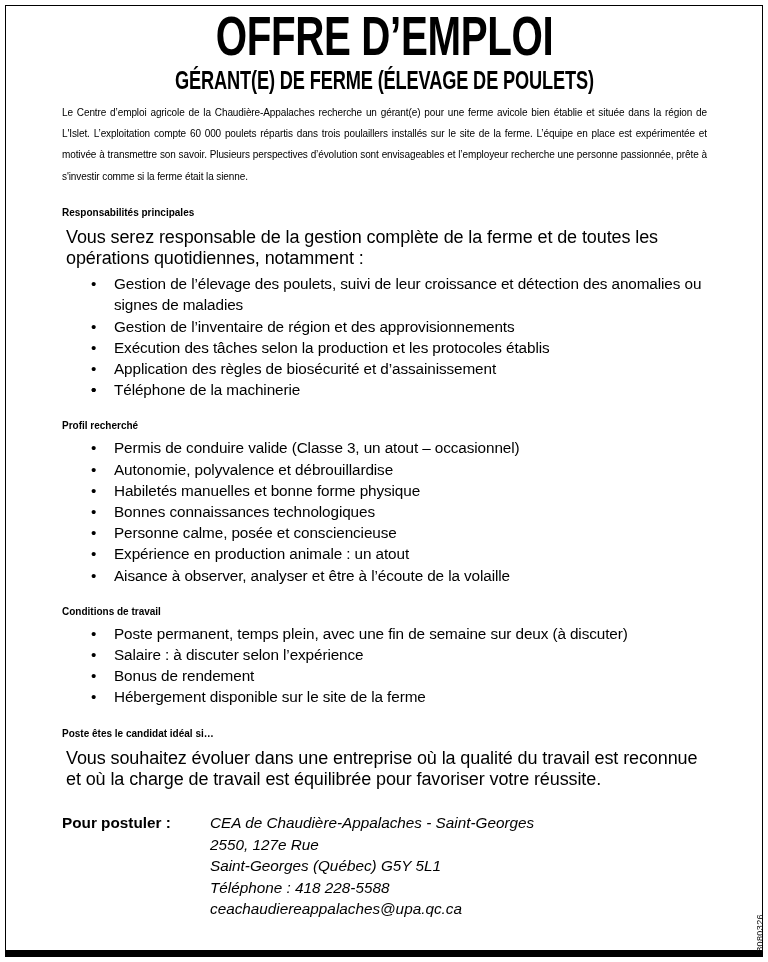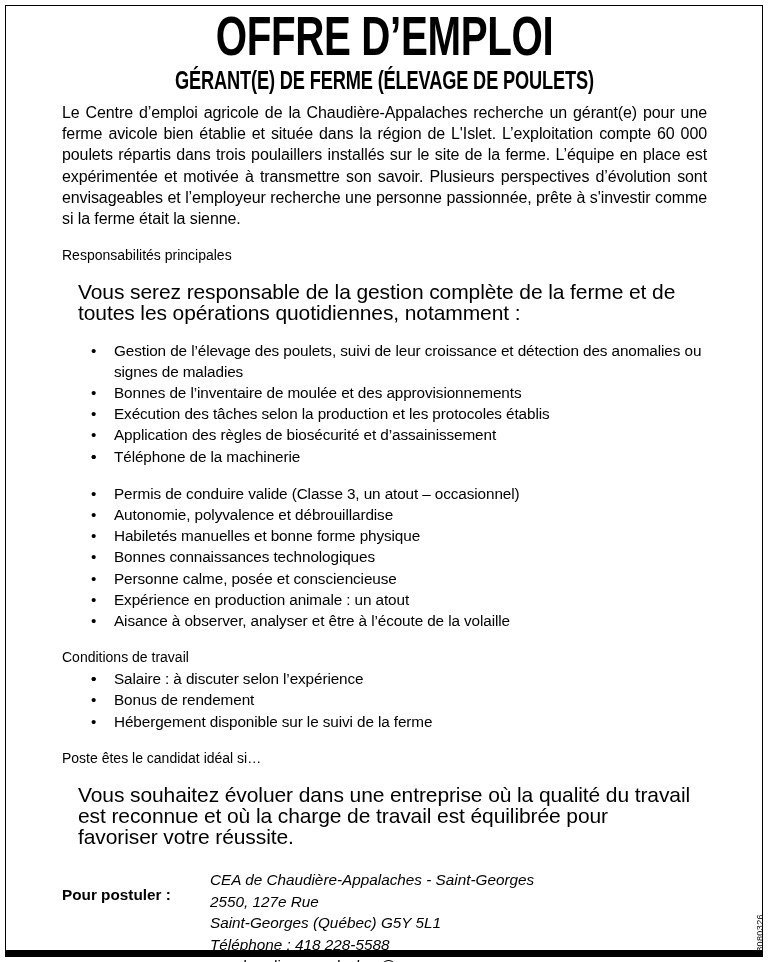--- a/index.html
+++ b/index.html
@@ -75,40 +75,40 @@
     line-height: 28px;
     letter-spacing: -0.2px;
     transform: scaleX(0.70);
     transform-origin: center center;
     white-space: nowrap;
     margin: 2px 0 0 0;
   }
 
   
   .intro {
-    font-size: 16px;
+    font-size: 10px;
     line-height: 21.2px;
     text-align: justify;
     margin: 8px 0 0 0;
     letter-spacing: -0.1px;
   }
 
   .section {
     margin-top: 16px;
   }
   .section-head {
-    font-size: 14px;
-    font-weight: normal;
+    font-size: 10px;
+    font-weight: bold;
     line-height: 20px;
     margin: 0 0 1px 0;
   }
   .section-lead {
-    font-size: 21px;
-    line-height: 21.2px;
-    margin: 16px;
+    font-size: 18px;
+    line-height: 21.2px;
+    margin: 4px;
     letter-spacing: -0.1px;
   }
   .bullets {
     list-style: none;
     margin: 1px 0 0 0;
     padding: 0;
   }
   .bullets li {
     position: relative;
     font-size: 15.3px;
@@ -133,21 +133,20 @@
     display: flex;
     align-items: flex-start;
     margin-bottom: 0;
   }
   .contact-label {
     width: 148px;
     flex: 0 0 148px;
     font-size: 15.3px;
     font-weight: bold;
     line-height: 21.5px;
-    margin-top: 15px;
   }
   .contact-lines {
     flex: 1 1 auto;
     font-size: 15.3px;
     line-height: 21.5px;
   }
   .contact-lines div {
     white-space: nowrap;
     font-style: italic;
   }
@@ -186,41 +185,42 @@
     <div class="section">
       <div class="section-head">Responsabilités principales</div>
       <p class="section-lead">Vous serez responsable de la gestion complète de la ferme et de toutes les opérations quotidiennes, notamment :</p>
       <ul class="bullets">
         <li>
           <span class="bullet-dot">•</span>
           <span>Gestion de l’élevage des poulets, suivi de leur croissance et détection des anomalies ou signes de maladies</span>
         </li>
         <li>
           <span class="bullet-dot">•</span>
-          <span>Bonnes de l’inventaire de moulée et des approvisionnements</span>
+          <span>Gestion de l’inventaire de région et des approvisionnements</span>
         </li>
         <li>
           <span class="bullet-dot">•</span>
           <span>Exécution des tâches selon la production et les protocoles établis</span>
         </li>
         <li>
           <span class="bullet-dot">•</span>
           <span>Application des règles de biosécurité et d’assainissement</span>
         </li>
         <li>
           <span class="bullet-dot">•</span>
         </li>
         <li>
           <span class="bullet-dot">•</span>
           <span>Téléphone de la machinerie</span>
         </li>
       </ul>
     </div>
 
     <div class="section">
+      <div class="section-head">Profil recherché</div>
       <ul class="bullets">
         <li>
           <span class="bullet-dot">•</span>
           <span>Permis de conduire valide (Classe 3, un atout – occasionnel)</span>
         </li>
         <li>
           <span class="bullet-dot">•</span>
           <span>Autonomie, polyvalence et débrouillardise</span>
         </li>
         <li>
@@ -244,32 +244,33 @@
           <span>Aisance à observer, analyser et être à l’écoute de la volaille</span>
         </li>
       </ul>
     </div>
 
     <div class="section">
       <div class="section-head">Conditions de travail</div>
       <ul class="bullets">
         <li>
           <span class="bullet-dot">•</span>
+          <span>Poste permanent, temps plein, avec une fin de semaine sur deux (à discuter)</span>
         </li>
         <li>
           <span class="bullet-dot">•</span>
           <span>Salaire : à discuter selon l’expérience</span>
         </li>
         <li>
           <span class="bullet-dot">•</span>
           <span>Bonus de rendement</span>
         </li>
         <li>
           <span class="bullet-dot">•</span>
-          <span>Hébergement disponible sur le suivi de la ferme</span>
+          <span>Hébergement disponible sur le site de la ferme</span>
         </li>
       </ul>
     </div>
 
     <div class="section">
       <div class="section-head">Poste êtes le candidat idéal si…</div>
       <p class="section-lead">Vous souhaitez évoluer dans une entreprise où la qualité du travail est reconnue et où la charge de travail est équilibrée pour favoriser votre réussite.</p>
     </div>
 
     <div class="contact">

